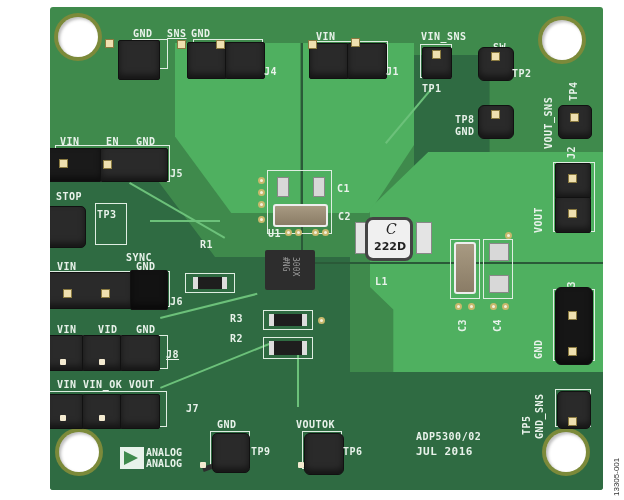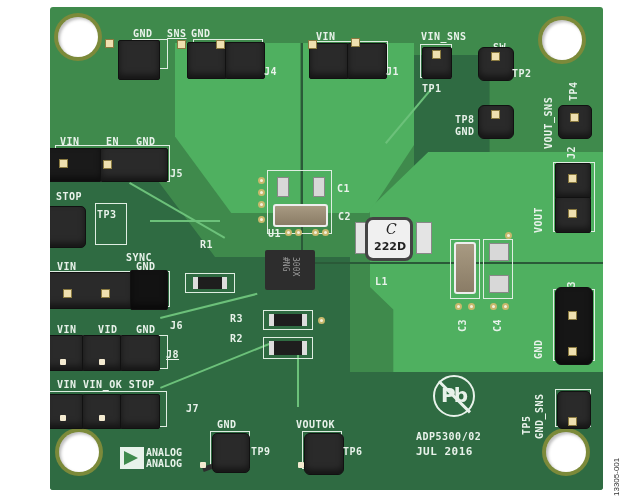--- a/index.html
+++ b/index.html
@@ -112,35 +112,35 @@
 
   <span class="silk" style="left:7px;top:255px;">VIN</span>
   <span class="silk" style="left:48px;top:246px;padding-left:28px;">SYNC</span>
   <span class="silk" style="left:86px;top:255px;">GND</span>
   <div class="outline" style="left:-5px;top:264px;width:125px;height:36px;"></div>
 
   <div class="hdr" style="left:-8px;top:265px;width:90px;height:35px;"></div>
   <div class="hdr" style="left:80px;top:263px;width:36px;height:38px;background:#121212;"></div>
   <div class="pin" style="left:13px;top:282px;"></div>
   <div class="pin" style="left:51px;top:282px;"></div>
-  <span class="silk" style="left:120px;top:290px;margin-top:24px;">J6</span>
+  <span class="silk" style="left:120px;top:290px;">J6</span>
 
   <span class="silk" style="left:7px;top:318px;">VIN</span>
   <span class="silk" style="left:48px;top:318px;">VID</span>
   <span class="silk" style="left:86px;top:318px;">GND</span>
   <div class="outline" style="left:-5px;top:328px;width:123px;height:34px;"></div>
   <div class="pinh" style="left:-26px;top:345px;width:100px;transform:rotate(4deg);"></div>
   <div class="hdr" style="left:-6px;top:328px;width:38px;height:34px;"></div>
   <div class="hdr" style="left:32px;top:328px;width:38px;height:34px;"></div>
   <div class="hdr" style="left:70px;top:328px;width:38px;height:34px;"></div>
   <div class="pintip" style="left:10px;top:352px;"></div>
   <div class="pintip" style="left:49px;top:352px;"></div>
   <span class="silk" style="left:116px;top:343px;text-decoration:underline;">J8</span>
 
-  <span class="silk" style="left:7px;top:373px;">VIN VIN_OK STOP</span>
+  <span class="silk" style="left:7px;top:373px;">VIN VIN_OK VOUT</span>
   <div class="outline" style="left:-3px;top:384px;width:120px;height:36px;"></div>
   <div class="pinh" style="left:-32px;top:402px;width:110px;transform:rotate(-6deg);"></div>
   <div class="hdr" style="left:-6px;top:387px;width:38px;height:33px;"></div>
   <div class="hdr" style="left:32px;top:387px;width:38px;height:33px;"></div>
   <div class="hdr" style="left:70px;top:387px;width:38px;height:33px;"></div>
   <div class="pintip" style="left:10px;top:408px;"></div>
   <div class="pintip" style="left:49px;top:408px;"></div>
   <span class="silk" style="left:116px;top:397px;margin-left:20px;">J7</span>
 
   <div style="position:absolute;left:70px;top:440px;">
@@ -231,22 +231,18 @@
   <div class="hdr" style="left:505px;top:280px;width:36px;height:76px;background:#161616;border-radius:6px;"></div>
   <div class="pin" style="left:518px;top:304px;"></div>
   <div class="pin" style="left:518px;top:340px;"></div>
 
   <span class="silk v" style="left:472px;top:428px;">TP5</span>
   <span class="silk v" style="left:485px;top:432px;">GND_SNS</span>
   <div class="outline" style="left:505px;top:382px;width:36px;height:38px;"></div>
   <div class="hdr" style="left:507px;top:384px;width:32px;height:36px;border-radius:5px;"></div>
   <div class="pin" style="left:518px;top:410px;"></div>
 
-  <div style="position:absolute;left:383px;top:368px;width:42px;height:42px;border:2.5px solid #e8f2ea;border-radius:50%;box-sizing:border-box;">
-    <span style="position:absolute;left:6px;top:6px;font-family:'DejaVu Sans',sans-serif;font-size:20px;color:#e8f2ea;font-weight:bold;letter-spacing:-2px;">Pb</span>
-    <div style="position:absolute;left:18px;top:-2px;width:2.5px;height:44px;background:#e8f2ea;transform:rotate(-45deg);"></div>
-  </div>
 
   <span class="silk" style="left:366px;top:425px;font-size:10px;">ADP5300/02</span>
   <span class="silk" style="left:366px;top:439px;font-size:11px;">JUL 2016</span>
 </div>
 
 <span class="fig-id" style="left:612px;top:496px;">13305-001</span>
 
 </body></html>

